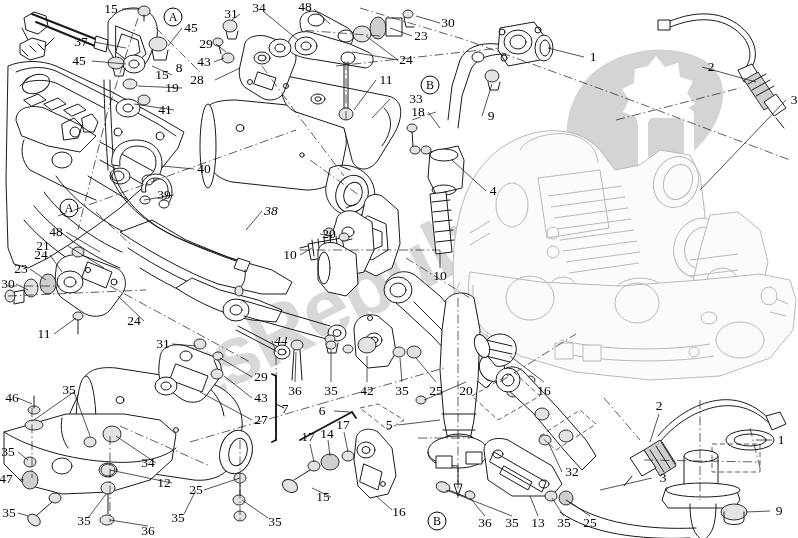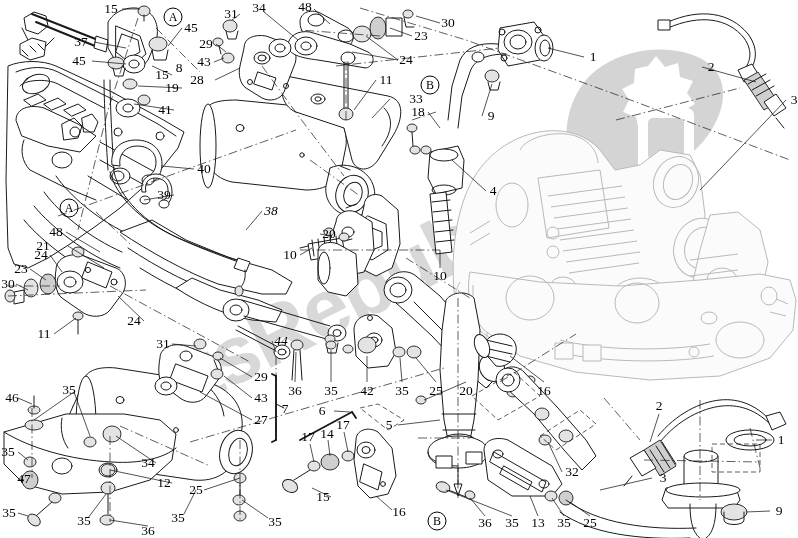--- a/index.html
+++ b/index.html
@@ -705,21 +705,21 @@
       <div class="lbl" style="left: 659px; top: 406px;">2</div>
       <div class="lbl" style="left: 12px; top: 398px;">46</div>
       <div class="lbl" style="left: 69px; top: 390px;">35</div>
       <div class="lbl" style="left: 322px; top: 411px;">6</div>
       <div class="lbl" style="left: 343px; top: 425px;">17</div>
       <div class="lbl" style="left: 327px; top: 434px;">14</div>
       <div class="lbl" style="left: 308px; top: 437px;">17</div>
       <div class="lbl" style="left: 389px; top: 425px;">5</div>
       <div class="lbl" style="left: 781px; top: 440px;">1</div>
       <div class="lbl" style="left: 8px; top: 452px;">35</div>
-      <div class="lbl" style="left: 24px; top: 479px;">47</div>
+      <div class="lbl" style="left: 6px; top: 479px;">47</div>
       <div class="lbl" style="left: 148px; top: 463px;">34</div>
       <div class="lbl" style="left: 196px; top: 490px;">25</div>
       <div class="lbl" style="left: 572px; top: 472px;">32</div>
       <div class="lbl" style="left: 663px; top: 478px;">3</div>
       <div class="lbl" style="left: 164px; top: 483px;">12</div>
       <div class="lbl" style="left: 323px; top: 497px;">15</div>
       <div class="lbl" style="left: 9px; top: 513px;">35</div>
       <div class="lbl" style="left: 84px; top: 521px;">35</div>
       <div class="lbl" style="left: 148px; top: 531px;">36</div>
       <div class="lbl" style="left: 178px; top: 518px;">35</div>

